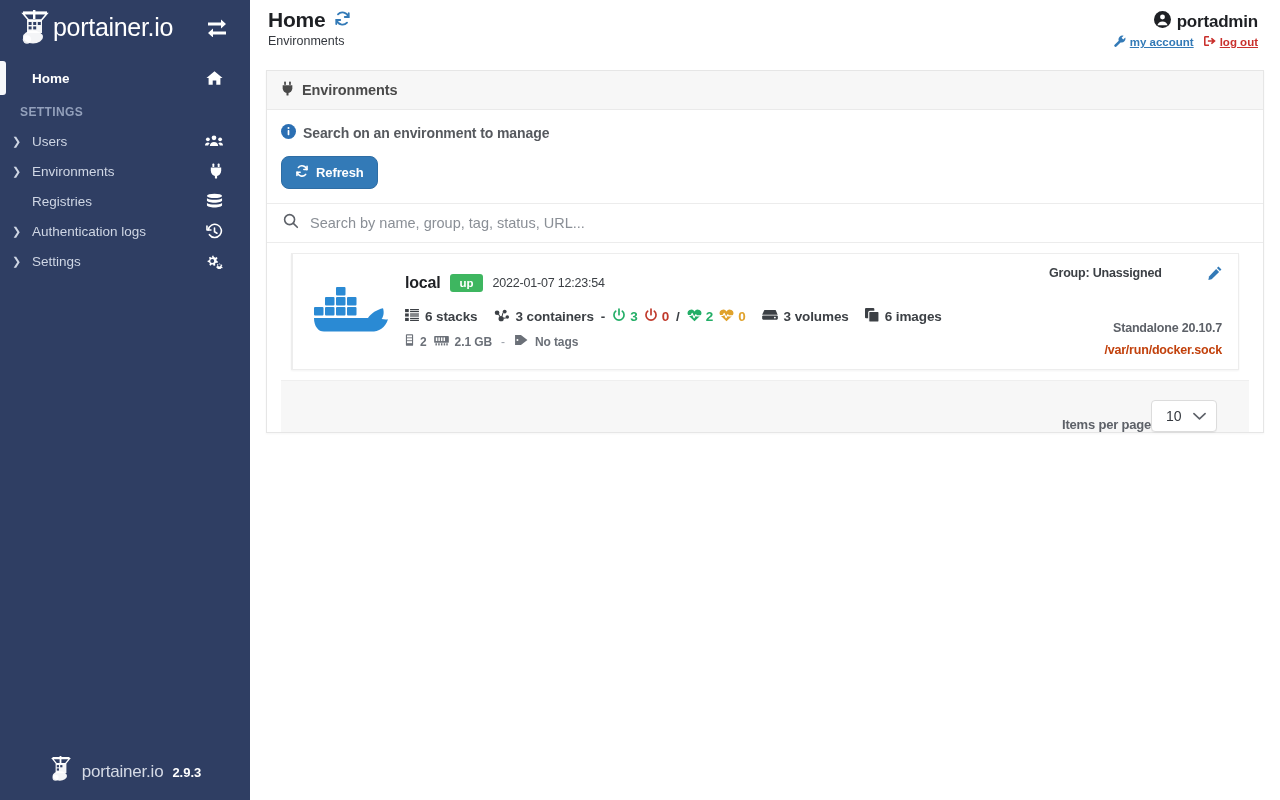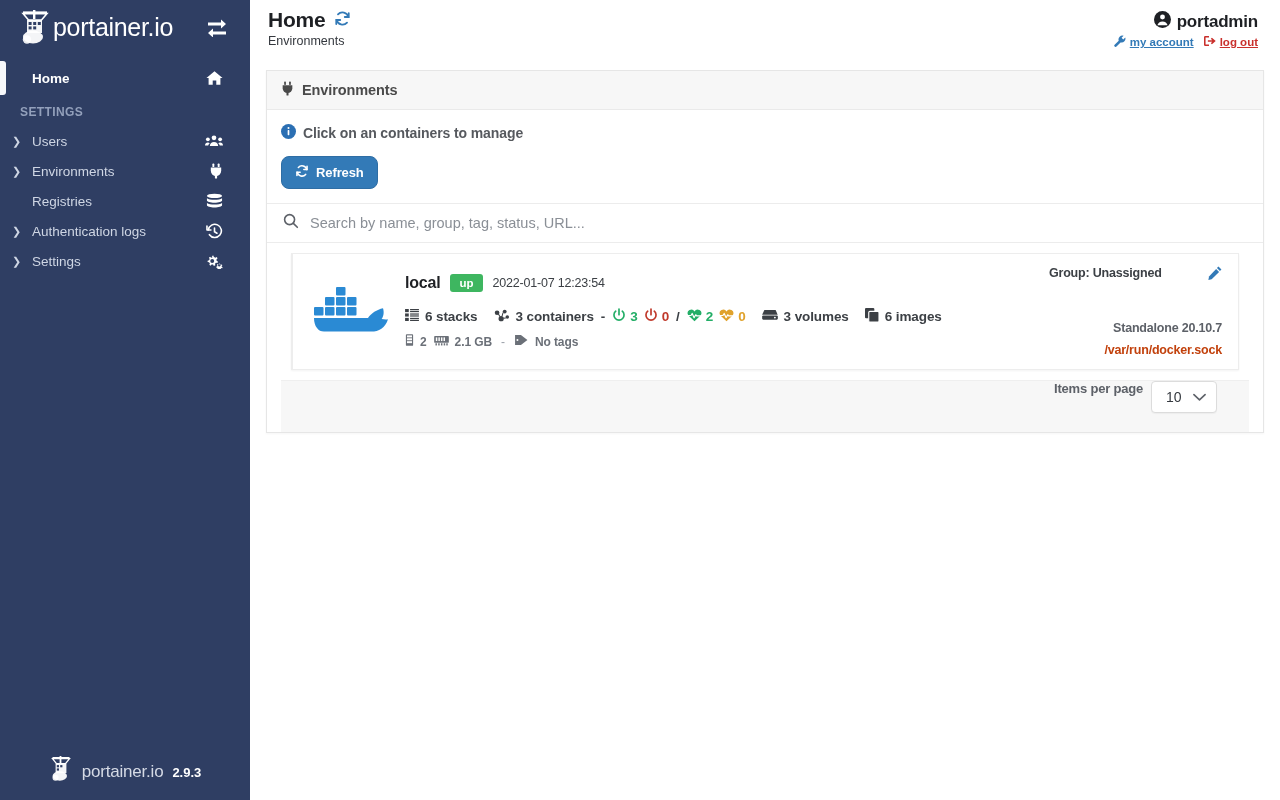--- a/index.html
+++ b/index.html
@@ -213,22 +213,22 @@
   }
   .edit-ico { color: #337ab7; cursor: pointer; display: inline-flex; }
   .env-meta1 { margin-top: 41px; font-size: 12.5px; color: #5d6168; font-weight: 700; letter-spacing: -0.2px; }
   .env-meta2 { margin-top: 8px; font-size: 12.5px; color: #c2410c; font-weight: 700; letter-spacing: -0.2px; }
 
   .pager {
     margin-top: 10px;
     background: #f7f7f7;
     border-top: 1px solid #efefef;
     height: 52px;
-    display: flex; align-items: flex-start; justify-content: flex-end;
-    gap: 8px; padding: 0 32px 0 14px;
+    display: flex; align-items: flex-end; justify-content: flex-end;
+    gap: 0; padding: 0 32px 0 14px;
   }
   .pager-label { font-size: 13px; color: #5d6168; font-weight: 700; letter-spacing: -0.2px; }
   .pager-select {
     appearance: none; -webkit-appearance: none;
     font-family: "Liberation Sans", sans-serif;
     font-size: 14px; color: #35393f;
     background: #ffffff;
     border: 1px solid #dcdcdc; border-radius: 4px;
     padding: 7px 34px 7px 14px;
     cursor: pointer;
@@ -440,21 +440,21 @@
         <div class="panel-body">
 
           <div class="hint">
             <span>
               <svg width="15" height="15" viewBox="0 0 16 16">
                 <circle cx="8" cy="8" r="8" fill="#2b6fb3"></circle>
                 <rect x="7.1" y="6.5" width="1.8" height="5.4" rx=".6" fill="#ffffff"></rect>
                 <circle cx="8" cy="4.3" r="1.1" fill="#ffffff"></circle>
               </svg>
             </span>
-            <span>Click on an containers to manage</span>
+            <span>Search on an environment to manage</span>
           </div>
 
           <button class="btn-refresh">
             <span>
               <svg width="14" height="14" viewBox="0 0 15 15" fill="none" stroke="#ffffff" stroke-width="1.7" stroke-linecap="round">
                 <path d="M12.6 6A5.2 5.2 0 0 0 3.6 3.7"></path>
                 <path d="M2.4 8.8a5.2 5.2 0 0 0 9 2.4"></path>
                 <path d="M12.9 2.4v3.5H9.5"></path>
                 <path d="M2.1 12.3V8.8h3.4"></path>
               </svg>

